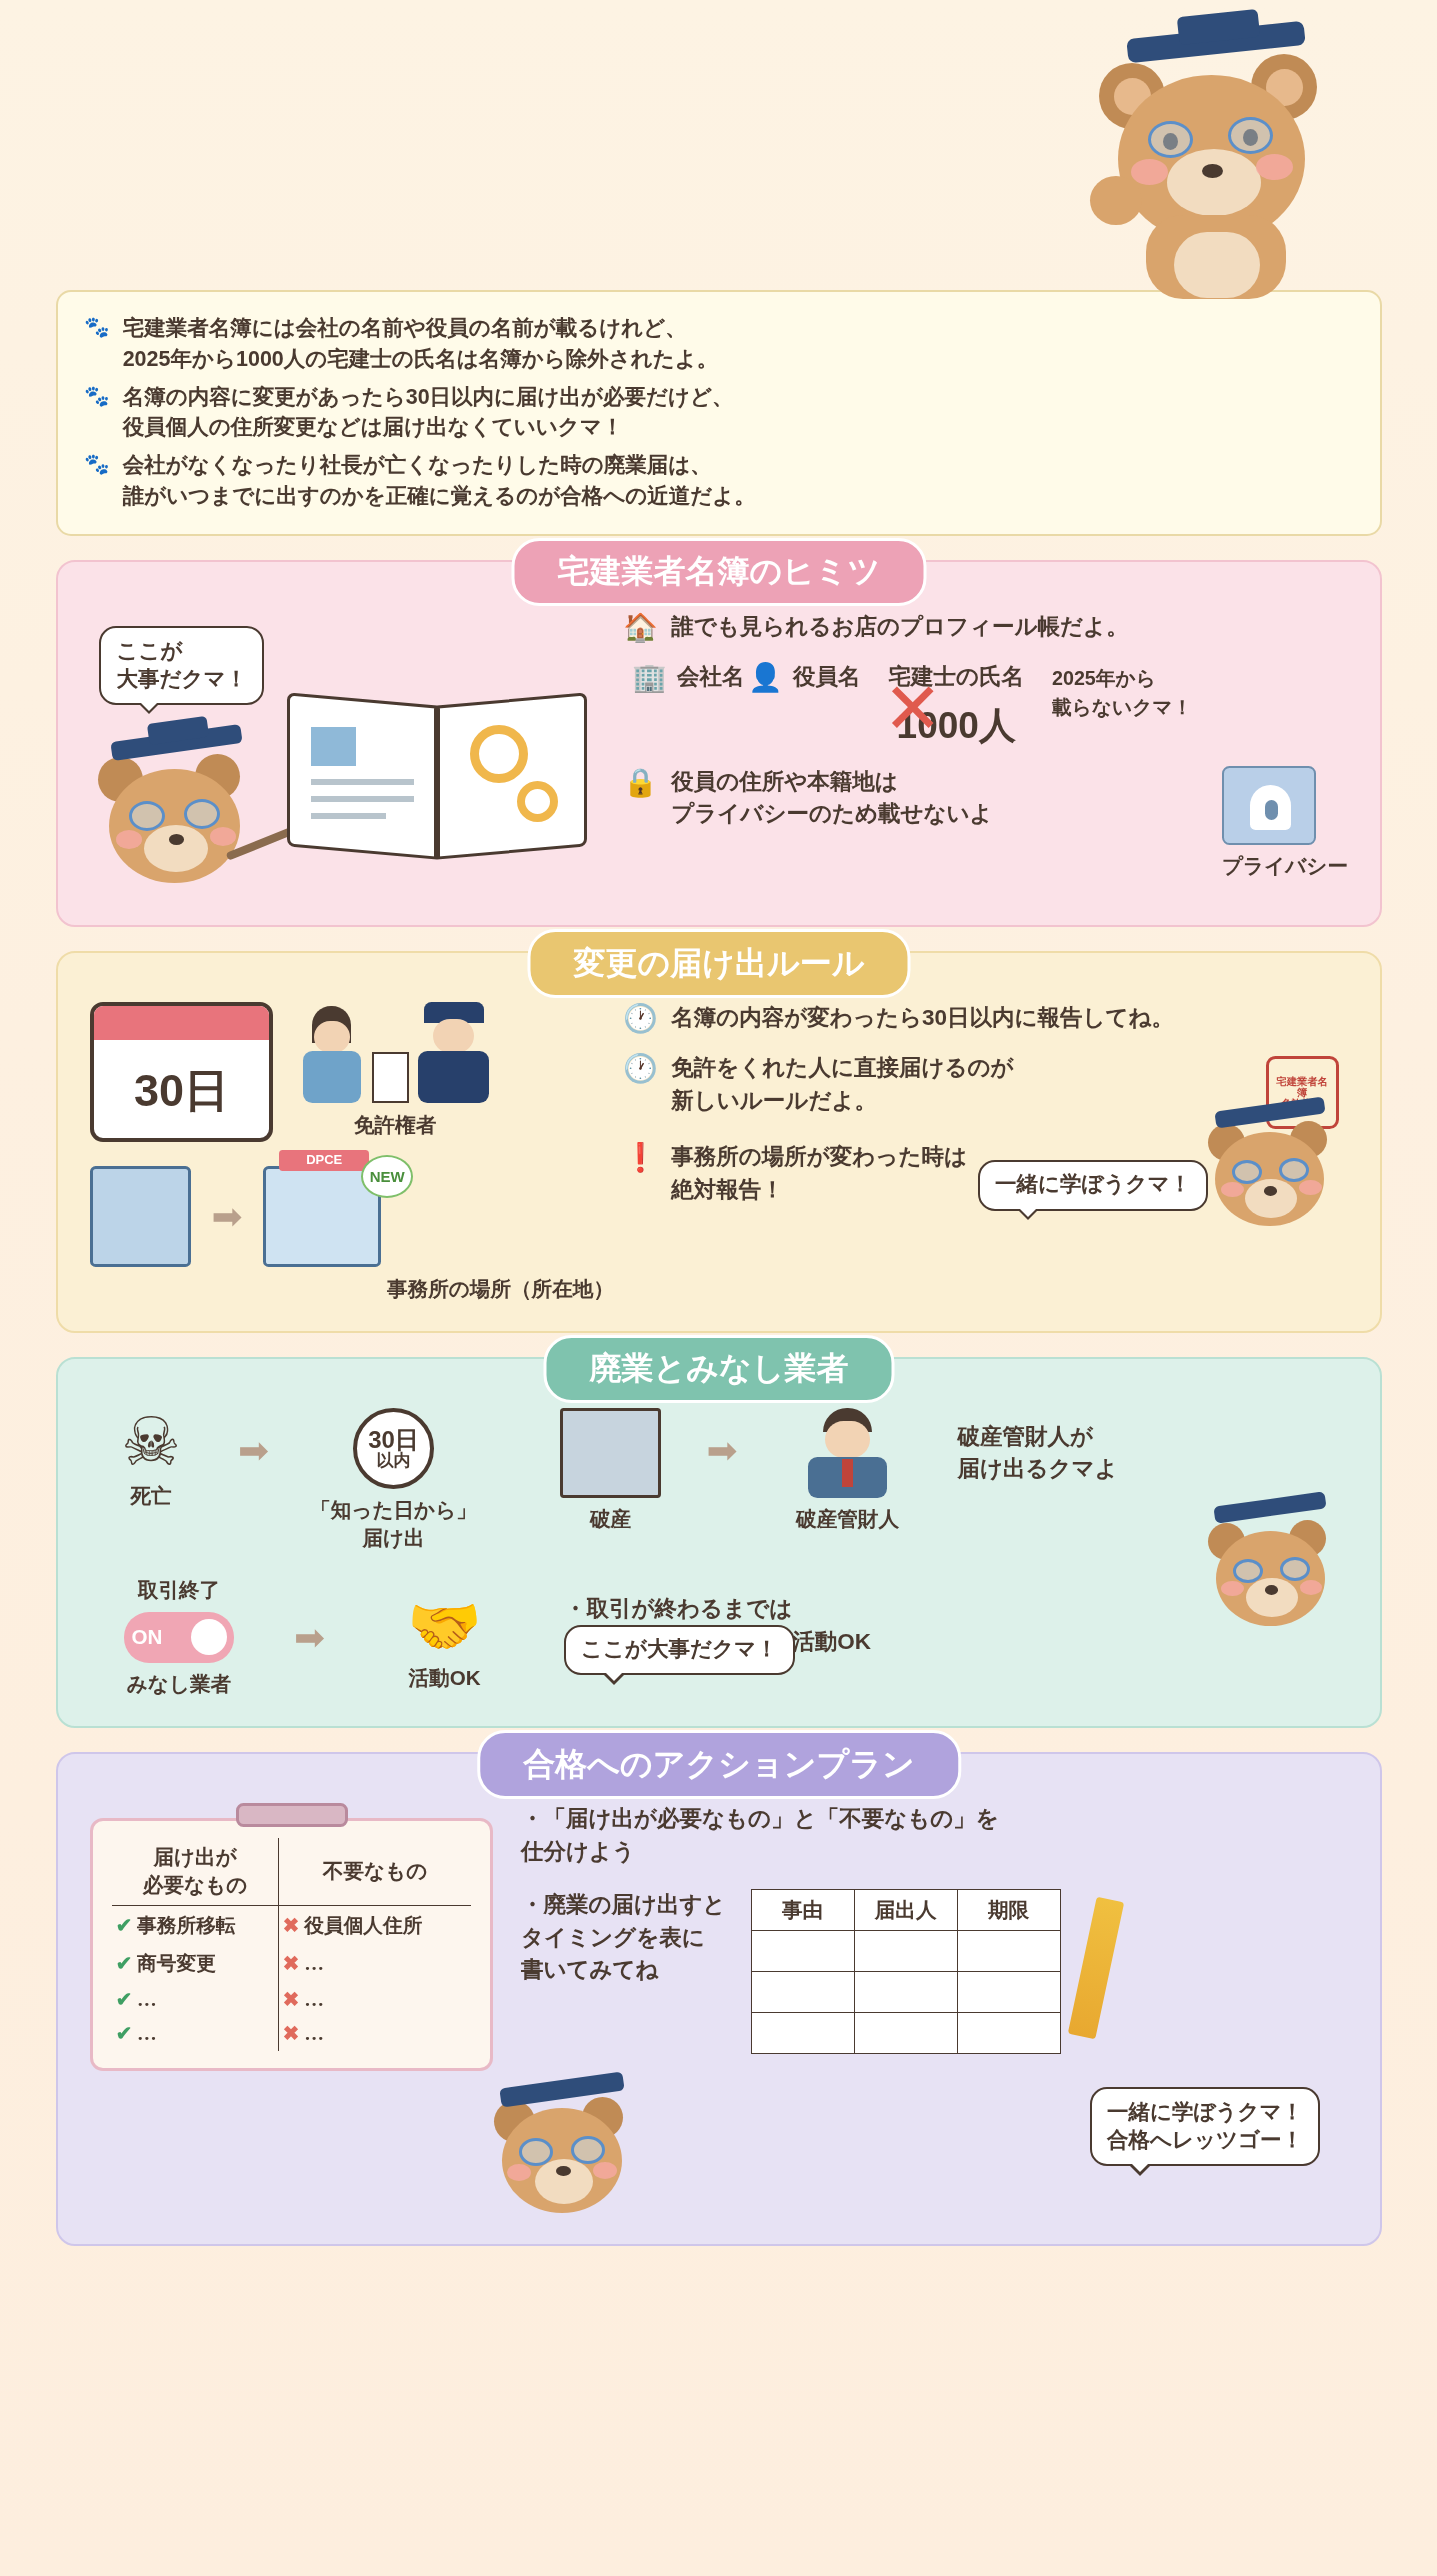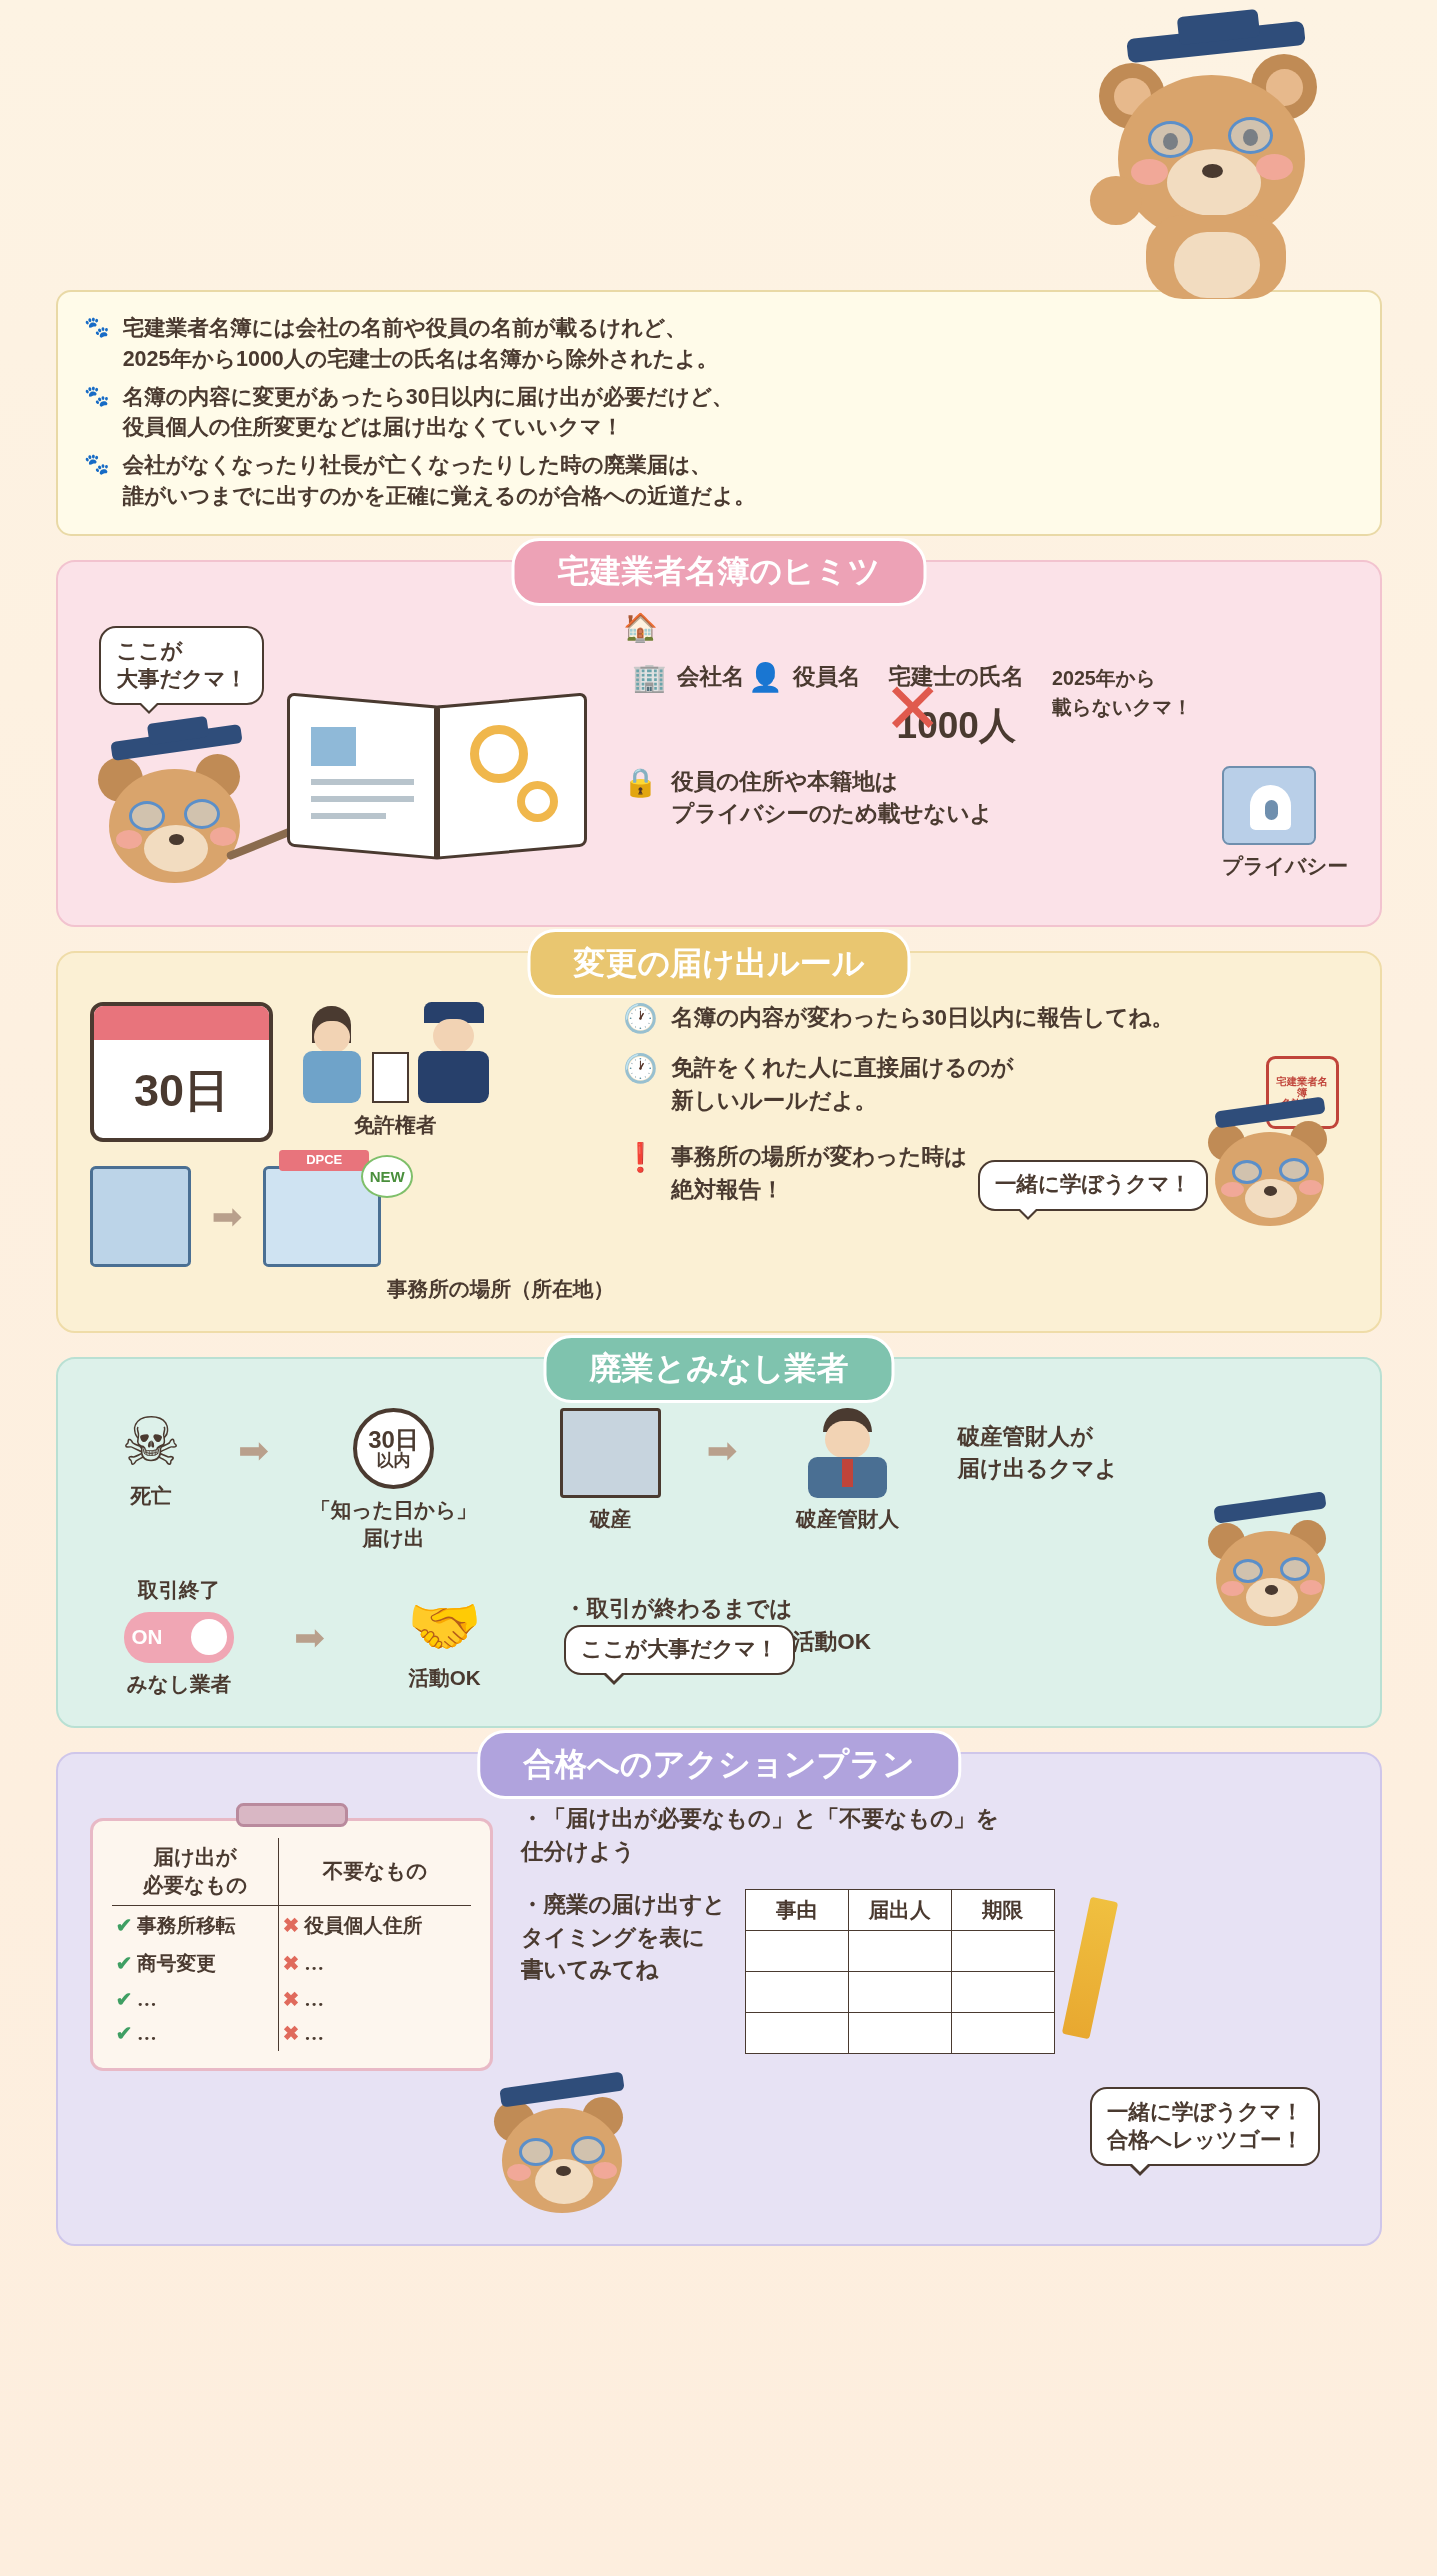--- a/index.html
+++ b/index.html
@@ -250,20 +250,21 @@
           <div style="position:absolute; left:24px; top:114px; width:103px; height:5.6px; background:#b8c4cc;"></div>
           <div style="position:absolute; left:24px; top:131px; width:75px; height:5.6px; background:#b8c4cc;"></div>
           <div style="position:absolute; left:183px; top:43px; width:58px; height:58px; border:9.4px solid #f0b74c; border-radius:50%;"></div>
           <div style="position:absolute; left:230px; top:99px; width:41px; height:41px; border:8.4px solid #f0b74c; border-radius:50%;"></div>
         </div>
       </div>
 
       <div style="flex:1; padding-left:9.4px;">
         <div class="bullet-row">
           <span style="font-size:28px;">🏠</span>
+          <span class="txt" style="white-space:pre-line">誰でも見られるお店のプロフィール帳だよ。</span>
         </div>
 
         <div style="display:flex; align-items:flex-start; gap:28px; margin:11.2px 0 5.6px 9.4px;">
           <div>
             <div class="chip" style="margin-bottom:17px;">
               <span style="font-size:28px;">🏢</span>
               <span class="txt">会社名</span>
             </div>
             <div class="chip">
               <span style="font-size:28px;">👤</span>
@@ -480,21 +481,21 @@
               <td class="col-div"><span class="ng">✖</span> <span>…</span></td>
             </tr>
           </tbody>
             </table>
         </div>
       </div>
 
       <div style="flex:1; position:relative;">
         <div class="txt" style="white-space:pre-line; margin-bottom:20.6px;">・「届け出が必要なもの」と「不要なもの」を
 仕分けよう</div>
-        <div style="display:flex; gap:19px; align-items:flex-start;">
+        <div style="display:flex; gap:25px; align-items:flex-start;">
           <div class="txt" style="white-space:pre-line;">・廃業の届け出すと
 タイミングを表に
 書いてみてね</div>
           <div style="position:relative;">
             <table class="plan">
               <tbody>
                   <tr>
                 <th>事由</th>
                 <th>届出人</th>
                 <th>期限</th>

